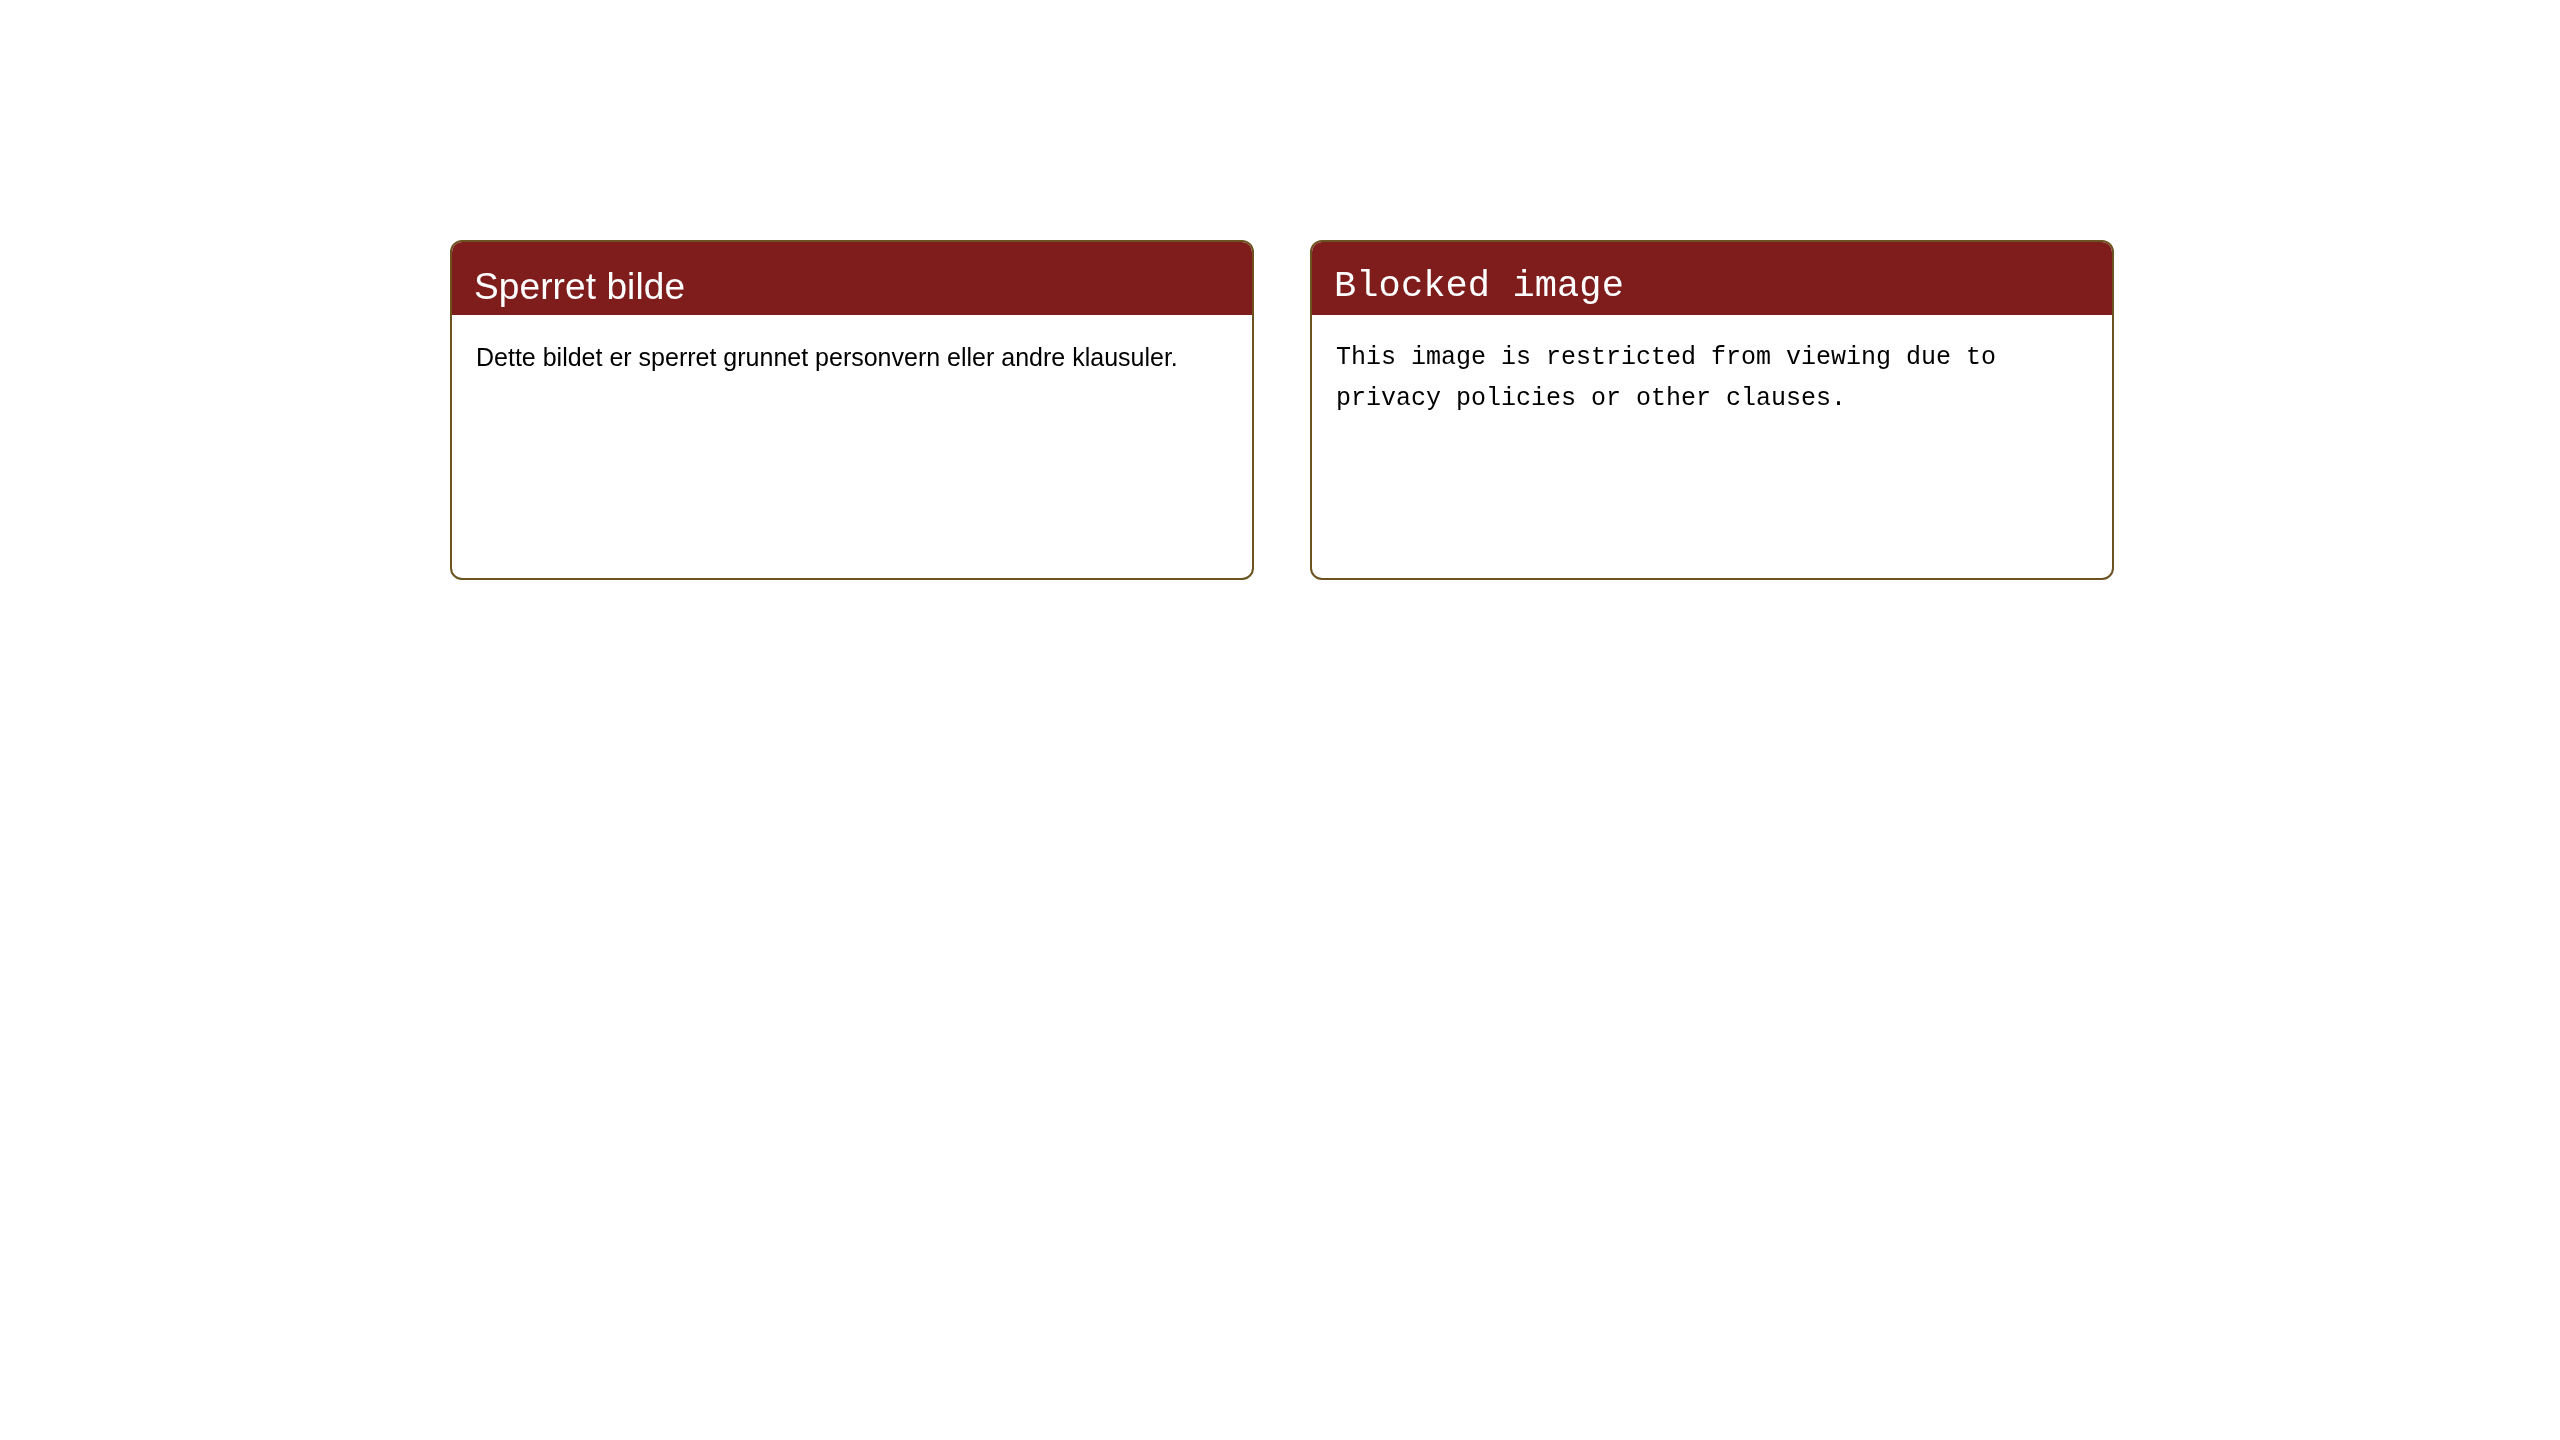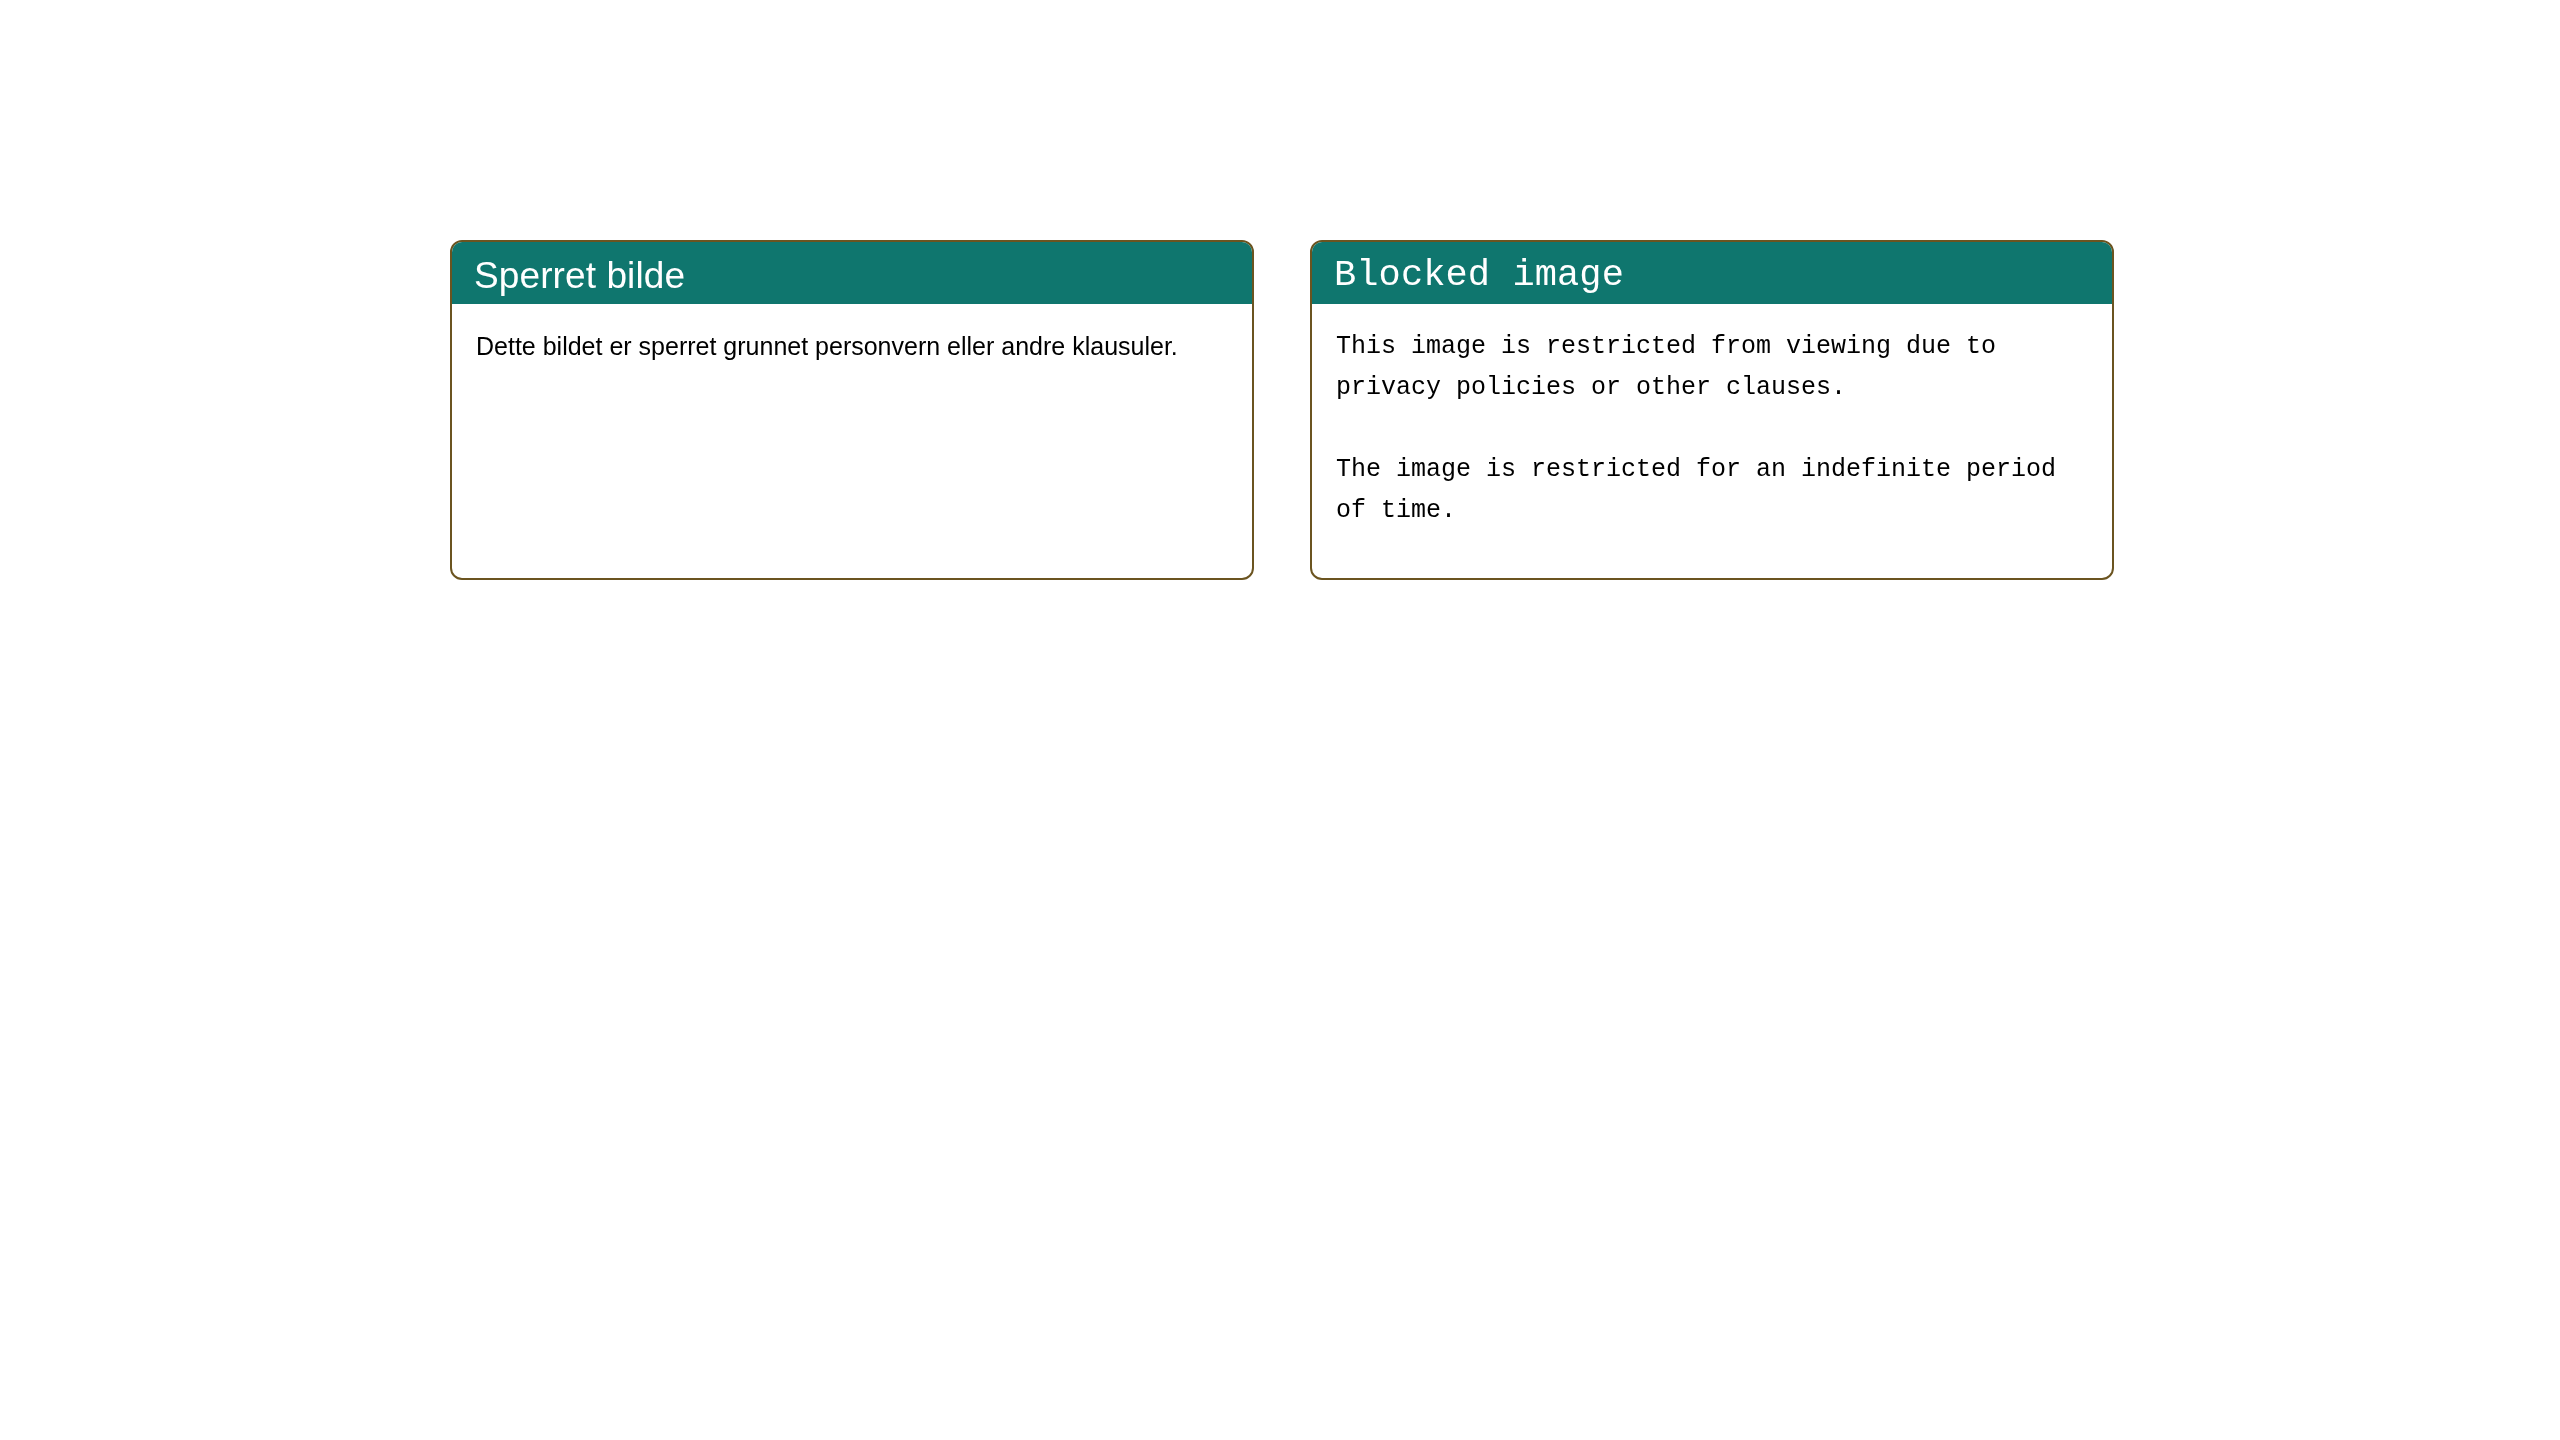--- a/index.html
+++ b/index.html
@@ -29,24 +29,24 @@
     border-radius: 12px;
     border: 2px solid #6b5420;
     overflow: hidden;
   }
 
   #card-blocked-no  { left: 450px;  width: 804px;  height: 340px; }
   #card-blocked-en  { left: 1310px; width: 804px;  height: 340px; font-family: Liberation Mono, monospace; }
 
   .card-header {
     height: 58px;
-    background: #0f766e;
+    background: #7f1d1d;
     display: flex;
     align-items: center;
-    padding: 6px 0 0 24px;
+    padding: 17px 0 0 24px;
     margin: -2px -2px 0 -2px;
     border-top-left-radius: 12px;
     border-top-right-radius: 12px;
   }
 
   .card-title {
     color: #ffffff;
     font-size: 37px;
     line-height: 1;
     font-weight: 400;
@@ -86,17 +86,16 @@
     </div>
   </section>
 
   <section class="notice-card" id="card-blocked-en">
     <div class="card-header">
       <h1 class="card-title">Blocked image</h1>
     </div>
     <div class="card-body">
       <p class="card-paragraph">This image is restricted from viewing due to privacy policies or other clauses.</p>
       <div class="paragraph-gap"></div>
-      <p class="card-paragraph">The image is restricted for an indefinite period of time.</p>
     </div>
   </section>
 
 </div>
 
 </body></html>

